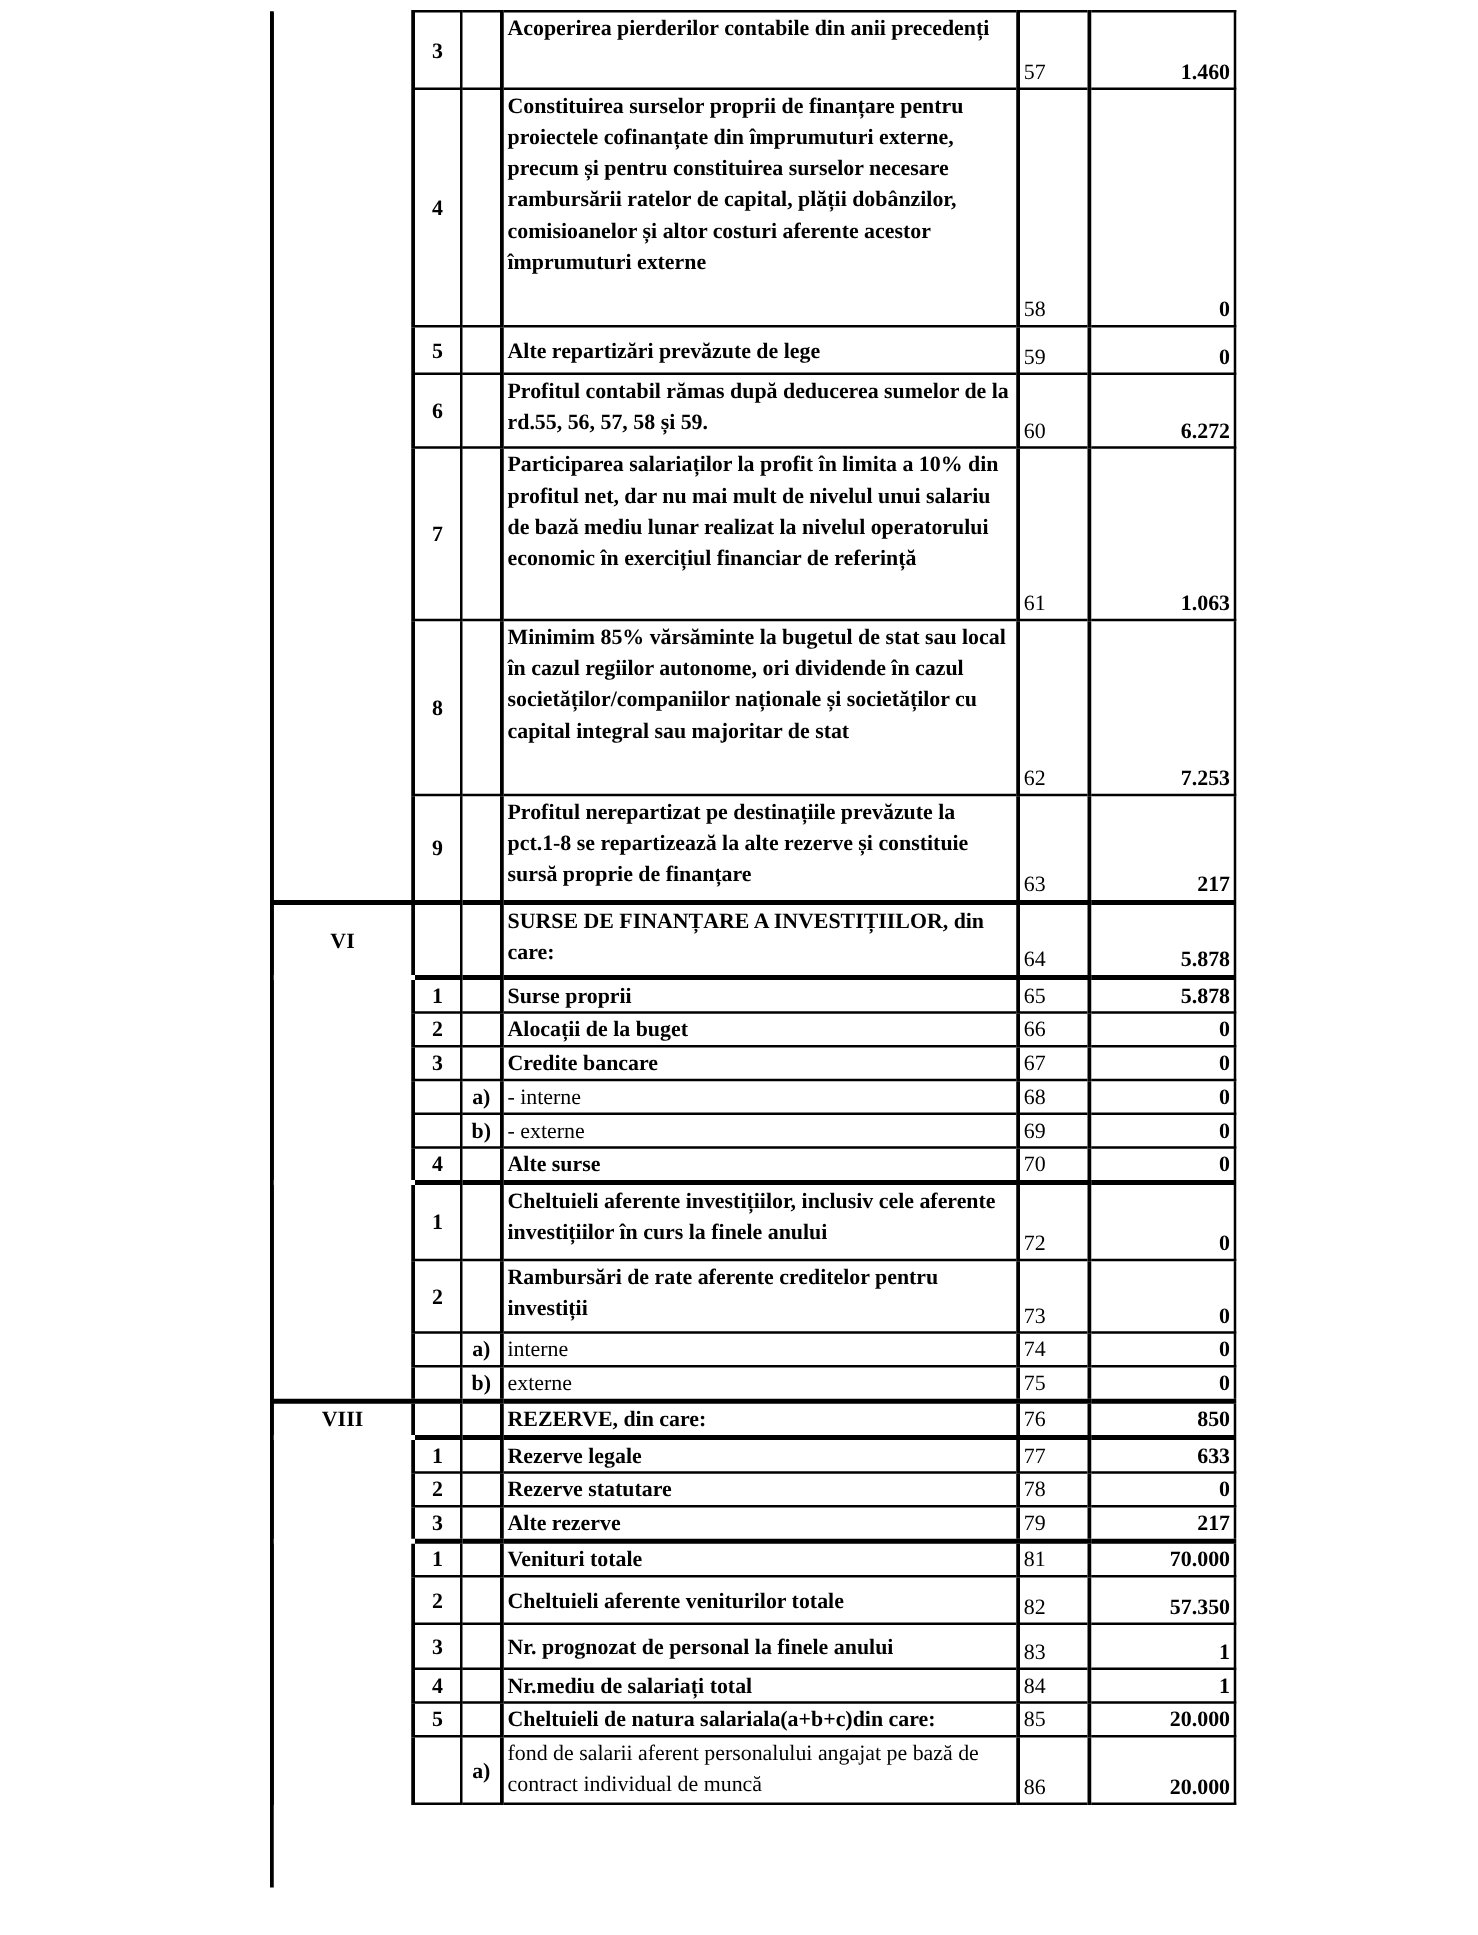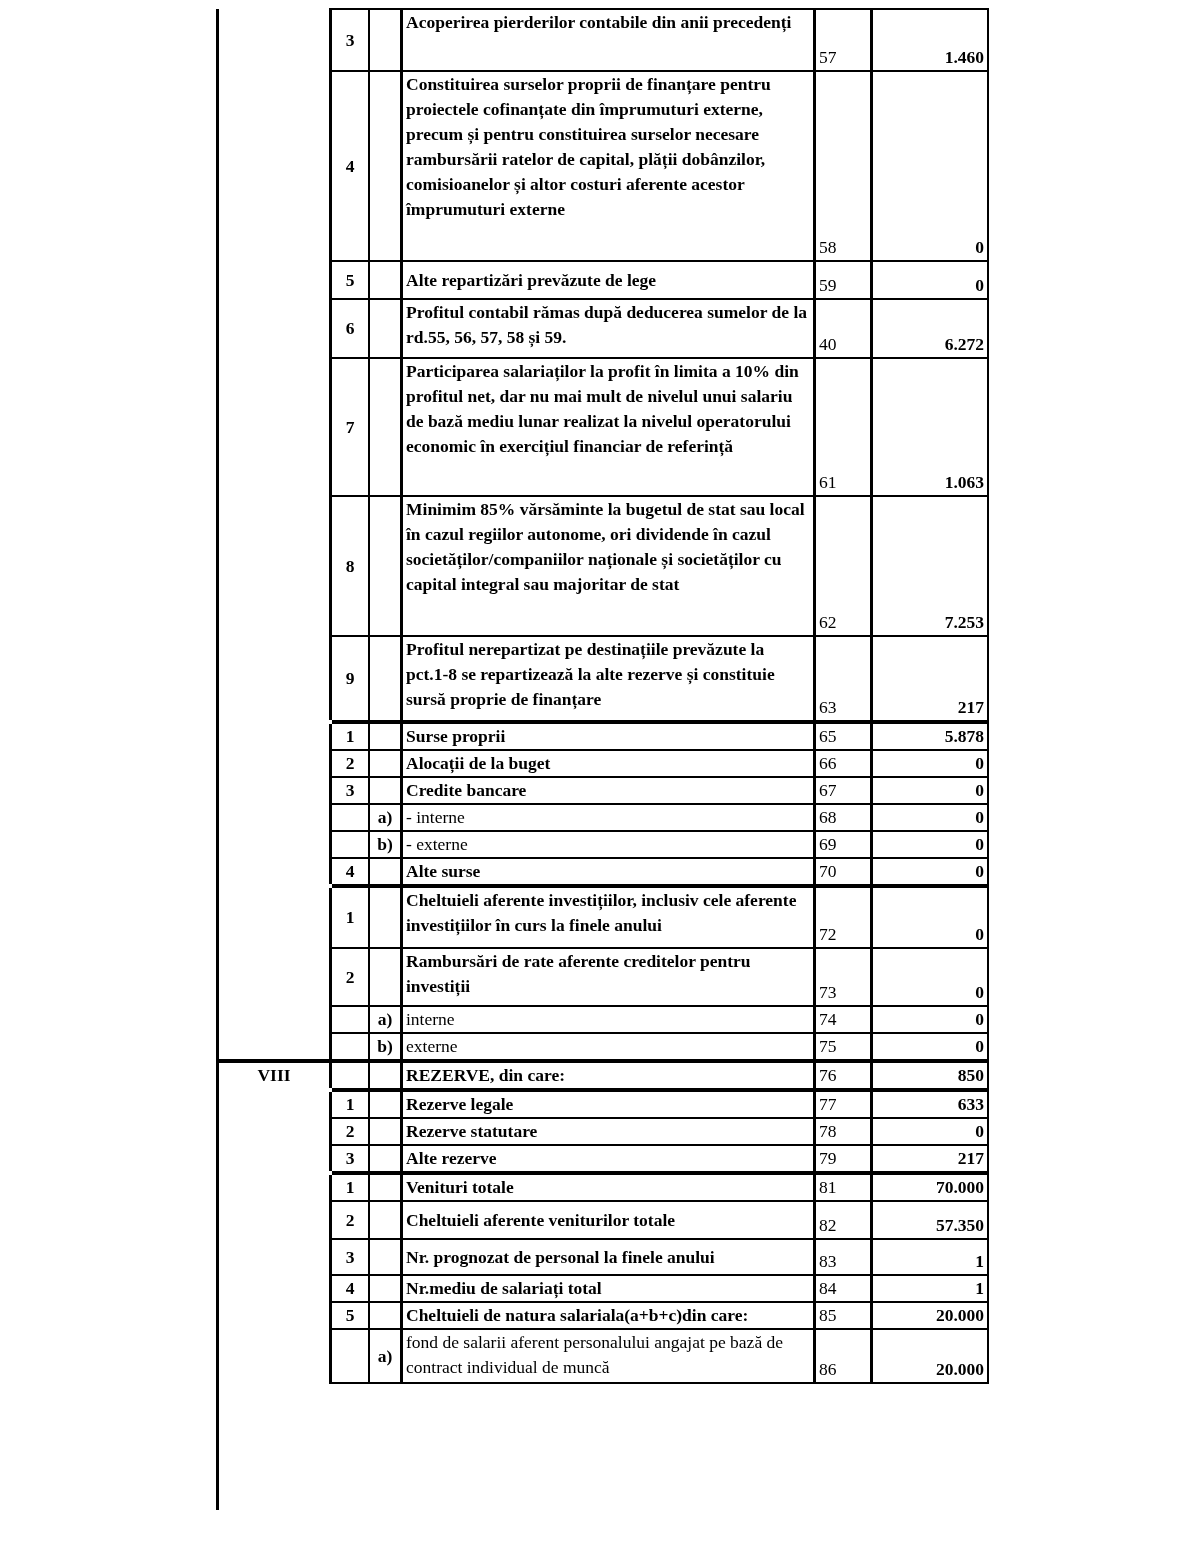--- a/index.html
+++ b/index.html
@@ -50,21 +50,21 @@
           <td class="c2"></td>
           <td class="c3">Alte repartizări prevăzute de lege</td>
           <td class="c4">59</td>
           <td class="c5">0</td>
         </tr>
         <tr style="height: 59px;">
           <td class="c0 blank open-top" style="border-top-color: transparent; border-bottom-color: transparent;"></td>
           <td class="c1">6</td>
           <td class="c2"></td>
           <td class="c3 topalign">Profitul contabil rămas după deducerea sumelor de la rd.55, 56, 57, 58 și 59.</td>
-          <td class="c4">40</td>
+          <td class="c4">60</td>
           <td class="c5">6.272</td>
         </tr>
         <tr style="height: 138px;">
           <td class="c0 blank open-top" style="border-top-color: transparent; border-bottom-color: transparent;"></td>
           <td class="c1">7</td>
           <td class="c2"></td>
           <td class="c3 topalign">Participarea salariaților la profit în limita a 10% din profitul net,  dar nu mai mult de nivelul unui salariu de bază mediu lunar realizat la nivelul operatorului economic în exercițiul  financiar de referință</td>
           <td class="c4">61</td>
           <td class="c5">1.063</td>
         </tr>
@@ -76,20 +76,28 @@
           <td class="c4">62</td>
           <td class="c5">7.253</td>
         </tr>
         <tr style="height: 86px;">
           <td class="c0 blank open-top" style="border-top-color: transparent; border-bottom-color: transparent;"></td>
           <td class="c1">9</td>
           <td class="c2"></td>
           <td class="c3 topalign">Profitul nerepartizat pe destinațiile prevăzute la pct.1-8 se repartizează la alte rezerve și constituie sursă proprie de finanțare</td>
           <td class="c4">63</td>
           <td class="c5">217</td>
+        </tr>
+        <tr class="thick" style="height: 60px;">
+          <td class="c0">VI</td>
+          <td class="c1"></td>
+          <td class="c2"></td>
+          <td class="c3 topalign">SURSE DE FINANȚARE A INVESTIȚIILOR, din care:</td>
+          <td class="c4">64</td>
+          <td class="c5">5.878</td>
         </tr>
         <tr class="thick" style="height: 26px;">
           <td class="c0 blank" style="border-top-color: transparent; border-bottom-color: transparent;"></td>
           <td class="c1">1</td>
           <td class="c2"></td>
           <td class="c3">Surse proprii</td>
           <td class="c4">65</td>
           <td class="c5">5.878</td>
         </tr>
         <tr style="height: 26px;">

